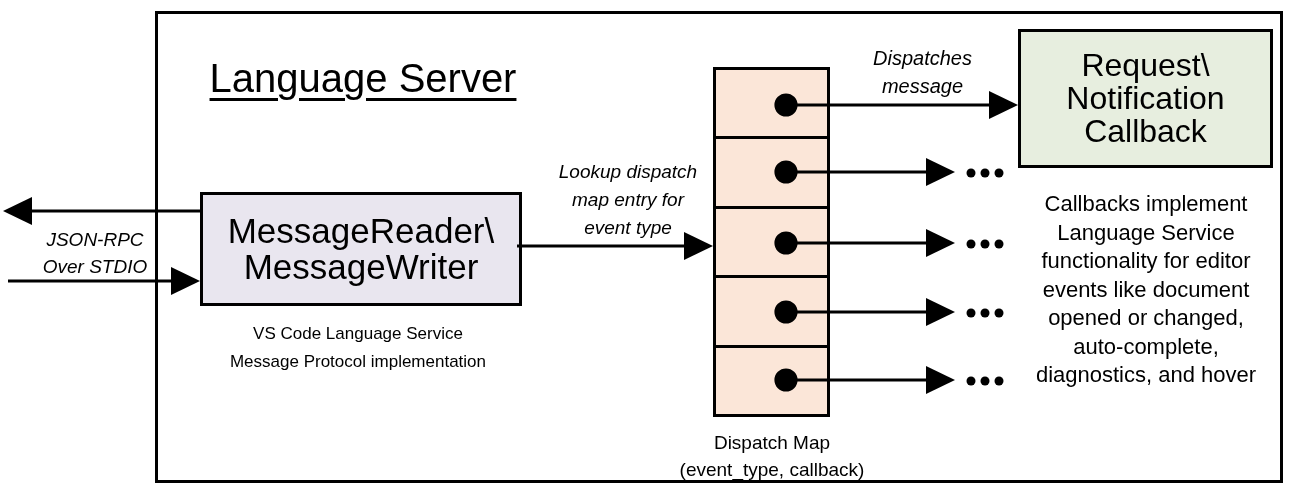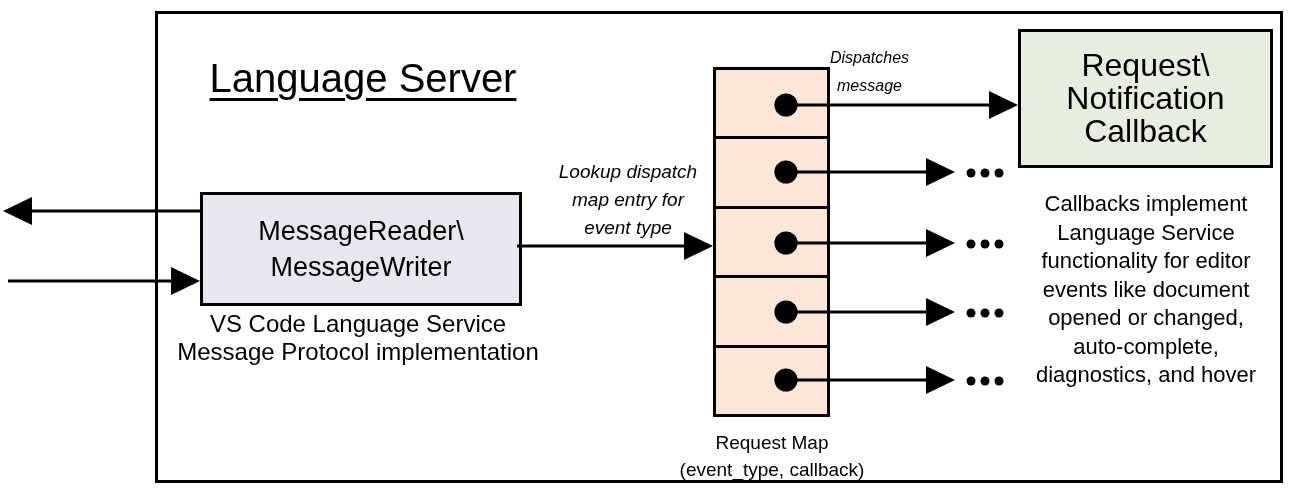--- a/index.html
+++ b/index.html
@@ -34,41 +34,41 @@
     text-decoration: underline;
     text-underline-offset: 6px;
     text-decoration-thickness: 2.5px;
   }
   .reader-box {
     left: 200px; top: 192px;
     width: 316px; height: 108px;
     background: var(--reader-fill, #E9E6EF);
     border: 3px solid var(--border, #000);
     display: flex; align-items: center; justify-content: center;
-    font-size: 27px; line-height: 36px;
+    font-size: 35px; line-height: 36px;
   }
   .reader-caption {
-    left: 168px; top: 310px;
+    left: 168px; top: 320px;
     width: 380px;
-    font-size: 24px; line-height: 28px;
+    font-size: 17px; line-height: 28px;
   }
   .io-label {
     left: 25px; top: 226px;
     width: 140px;
     font-size: 19px; line-height: 27px;
   }
   .lookup-label {
     left: 528px; top: 158px;
     width: 200px;
     font-size: 19px; line-height: 28px;
   }
   .dispatches-label {
-    left: 787px; top: 44px;
+    left: 840px; top: 44px;
     width: 165px;
-    font-size: 16px; line-height: 28px;
+    font-size: 20px; line-height: 28px;
   }
   .dispatch-map {
     left: 713px; top: 67px;
     width: 111px; height: 344px;
     background: var(--map-fill, #FBE6D8);
     border: 3px solid var(--border, #000);
     display: flex; flex-direction: column;
   }
   .dispatch-cell { flex: 1; }
   .dispatch-cell + .dispatch-cell { border-top: 3px solid var(--border, #000); }
@@ -98,20 +98,22 @@
 </style>
 </head>
 <body>
 
 <div class="stage">
 
   <div class="abs outer-box"></div>
 
   <div class="abs title center">Language Server</div>
 
+  <div class="abs io-label center italic pre">JSON-RPC
+Over STDIO</div>
 
   <div class="abs reader-box center pre">MessageReader\
 MessageWriter</div>
 
   <div class="abs reader-caption center pre">VS Code Language Service
 Message Protocol implementation</div>
 
   <div class="abs lookup-label center italic pre">Lookup dispatch
 map entry for
 event type</div>
@@ -120,21 +122,21 @@
 message</div>
 
   <div class="abs dispatch-map">
     <div class="dispatch-cell"></div>
     <div class="dispatch-cell"></div>
     <div class="dispatch-cell"></div>
     <div class="dispatch-cell"></div>
     <div class="dispatch-cell"></div>
   </div>
 
-  <div class="abs map-caption center pre">Request Map
+  <div class="abs map-caption center pre">Dispatch Map
 (event_type, callback)</div>
 
   <div class="abs callback-box center pre">Request\
 Notification
 Callback</div>
 
   <div class="abs callbacks-note center pre">Callbacks implement
 Language Service
 functionality for editor
 events like document

